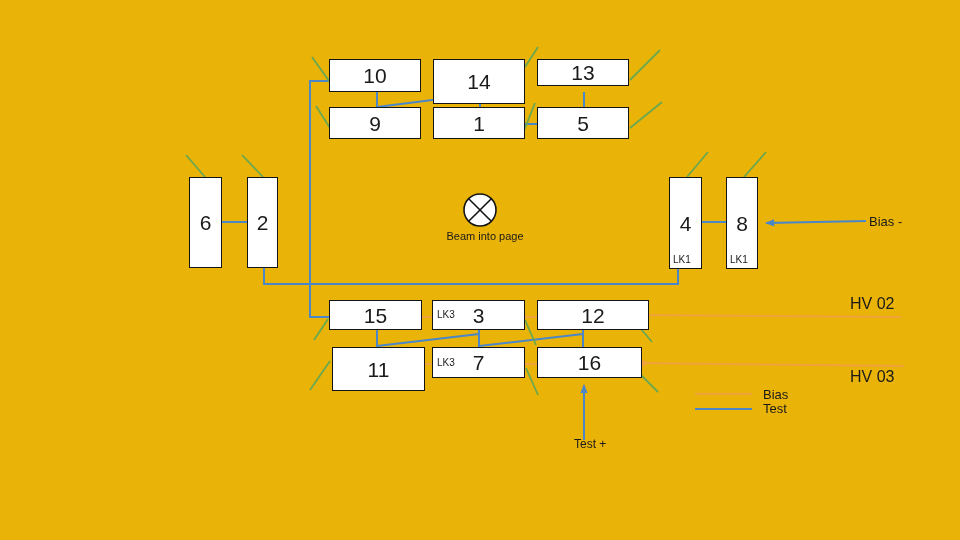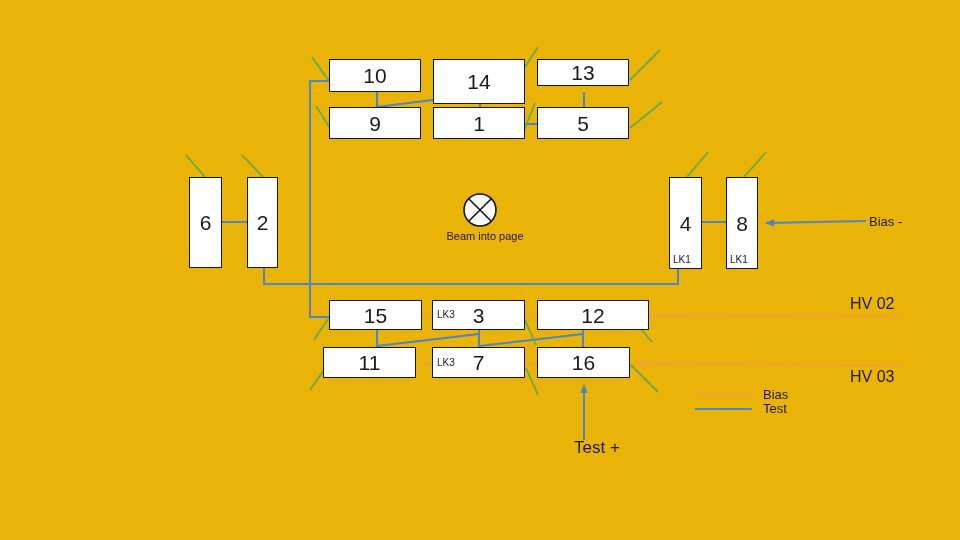--- a/index.html
+++ b/index.html
@@ -132,36 +132,36 @@
   <div class="box" style="left:329px;top:300px;width:93px;height:30px">
       <span class="num">15</span>
     </div>
   <div class="box" style="left:432px;top:300px;width:93px;height:30px">
     <span class="num">3</span>
     <span class="sub lk3">LK3</span>
   </div>
   <div class="box" style="left:537px;top:300px;width:112px;height:30px">
       <span class="num">12</span>
     </div>
-  <div class="box" style="left:323px;top:347px;width:93px;height:31px">
+  <div class="box" style="left:332px;top:347px;width:93px;height:44px">
       <span class="num">11</span>
     </div>
   <div class="box" style="left:432px;top:347px;width:93px;height:31px">
     <span class="num">7</span>
     <span class="sub lk3">LK3</span>
   </div>
-  <div class="box" style="left:537px;top:347px;width:93px;height:31px">
+  <div class="box" style="left:537px;top:347px;width:105px;height:31px">
       <span class="num">16</span>
     </div>
 
   <div class="lbl" style="left:430px;top:230px;width:110px;text-align:center;font-size:11px">Beam into page</div>
   <div class="lbl" style="left:869px;top:215px;font-size:13px">Bias -</div>
   <div class="lbl" style="left:850px;top:295px;font-size:16px">HV 02</div>
   <div class="lbl" style="left:850px;top:368px;font-size:16px">HV 03</div>
-  <div class="lbl" style="left:574px;top:438px;font-size:17px">Test +</div>
+  <div class="lbl" style="left:574px;top:438px;font-size:12px">Test +</div>
 
   <div class="legend">
     <div class="legend-row">
       <span class="swatch bias"></span>
       <span class="legend-label">Bias</span>
     </div>
     <div class="legend-row">
       <span class="swatch test"></span>
       <span class="legend-label">Test</span>
     </div>

